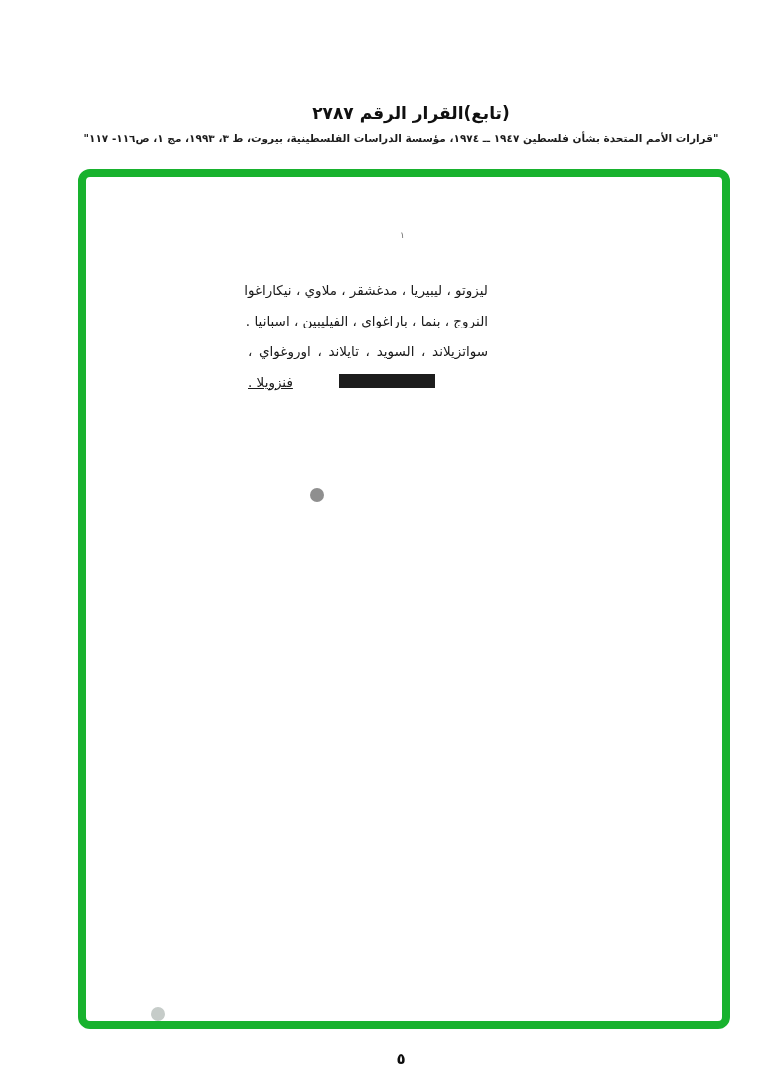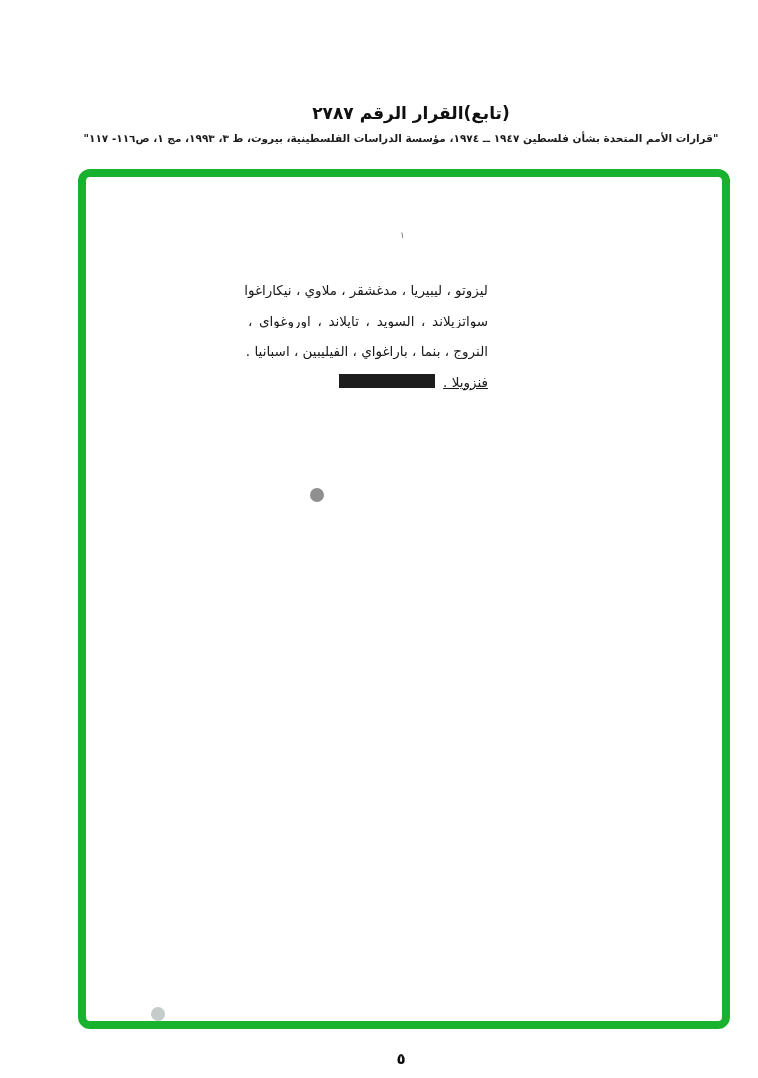--- a/index.html
+++ b/index.html
@@ -67,21 +67,21 @@
   }
   .line-j {
     text-align: justify;
     text-align-last: justify;
     text-justify: inter-word;
     height: 28.5px;
     overflow: hidden;
     white-space: nowrap;
   }
   .line-last {
-    text-align: right;
+    text-align: left;
     height: 28.5px;
     white-space: nowrap;
     text-decoration: underline;
   }
   .end-divider {
     position: absolute;
     left: 317px;
     top: 352px;
     width: 96px;
     height: 2px;
@@ -112,22 +112,22 @@
   <div class="title">(تابع)القرار الرقم  ٢٧٨٧</div>
 
   <div class="subtitle">"قرارات الأمم المتحدة بشأن فلسطين ١٩٤٧ ــ ١٩٧٤، مؤسسة الدراسات الفلسطينية، بيروت، ط ٣، ١٩٩٣، مج ١، ص١١٦- ١١٧"</div>
 
   <div class="green-box" style="border-color: rgb(24, 178, 46);"></div>
 
   <span class="stray-mark">١</span>
 
   <div class="para">
     <div class="line-j">ليزوتو ، ليبيريا ، مدغشقر ، ملاوي ، نيكاراغوا ،</div>
+    <div class="line-j">النروج ، بنما ، باراغواي ، الفيليبين ، اسبانيا .</div>
     <div class="line-j">سواتزيلاند ، السويد ، تايلاند ، اوروغواي ،</div>
-    <div class="line-j">النروج ، بنما ، باراغواي ، الفيليبين ، اسبانيا .</div>
     <div class="line-last">فنزويلا .</div>
   </div>
 
   <div class="end-divider"></div>
 
   <div class="speck" id="speck-mid"></div>
   <div class="speck" id="speck-bottom"></div>
 
   <div class="page-number">٥</div>
 

